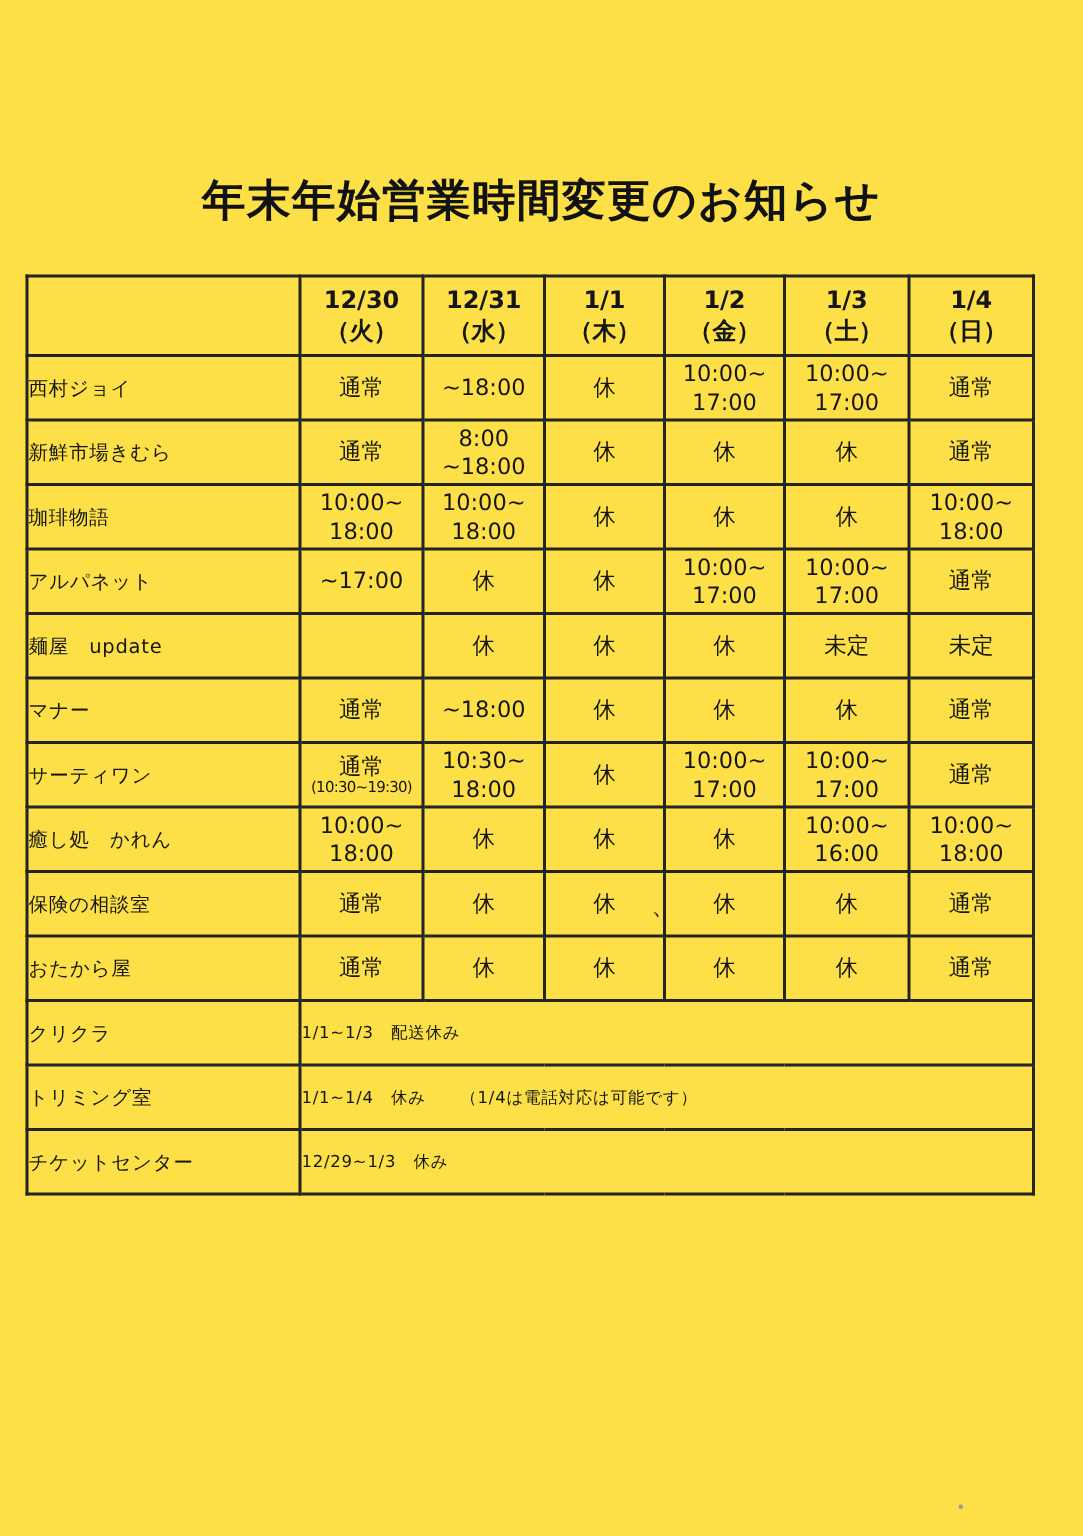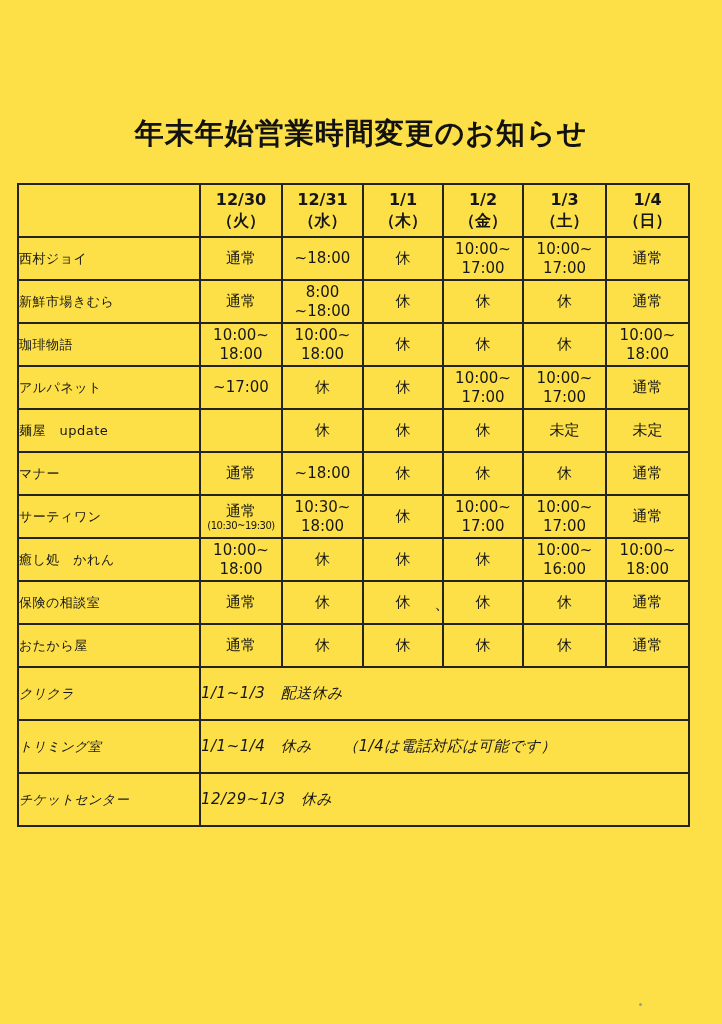--- a/index.html
+++ b/index.html
@@ -37,21 +37,21 @@
     table-layout: fixed;
   }
   table.hours th, table.hours td {
     border: 2px solid #242424;
     padding: 0;
     vertical-align: middle;
     overflow: hidden;
   }
   thead tr { height: 53px; }
   tbody tr { height: 43px; }
-  tbody tr.span-row { height: 53px; font-style: italic; }
+  tbody tr.span-row { height: 43px; }
   th {
     font-size: 16px;
     font-weight: bold;
     text-align: center;
     line-height: 1.3;
   }
   th .hdate, th .hday { display: block; }
   td.name {
     text-align: left;
     padding-left: 8px;
@@ -67,21 +67,21 @@
     white-space: pre-line;
   }
   td.val .sub {
     font-size: 10px;
     line-height: 1.1;
     letter-spacing: -0.5px;
   }
   td.note {
     text-align: left;
     padding-left: 6px;
-    font-size: 15px;
+    font-size: 11px;
     letter-spacing: 0.5px;
     white-space: pre;
     border-radius: 21px;
   }
   .stray {
     position: absolute;
     left: 434px;
     top: 592px;
     font-size: 17px;
     color: #2b2b2b;

